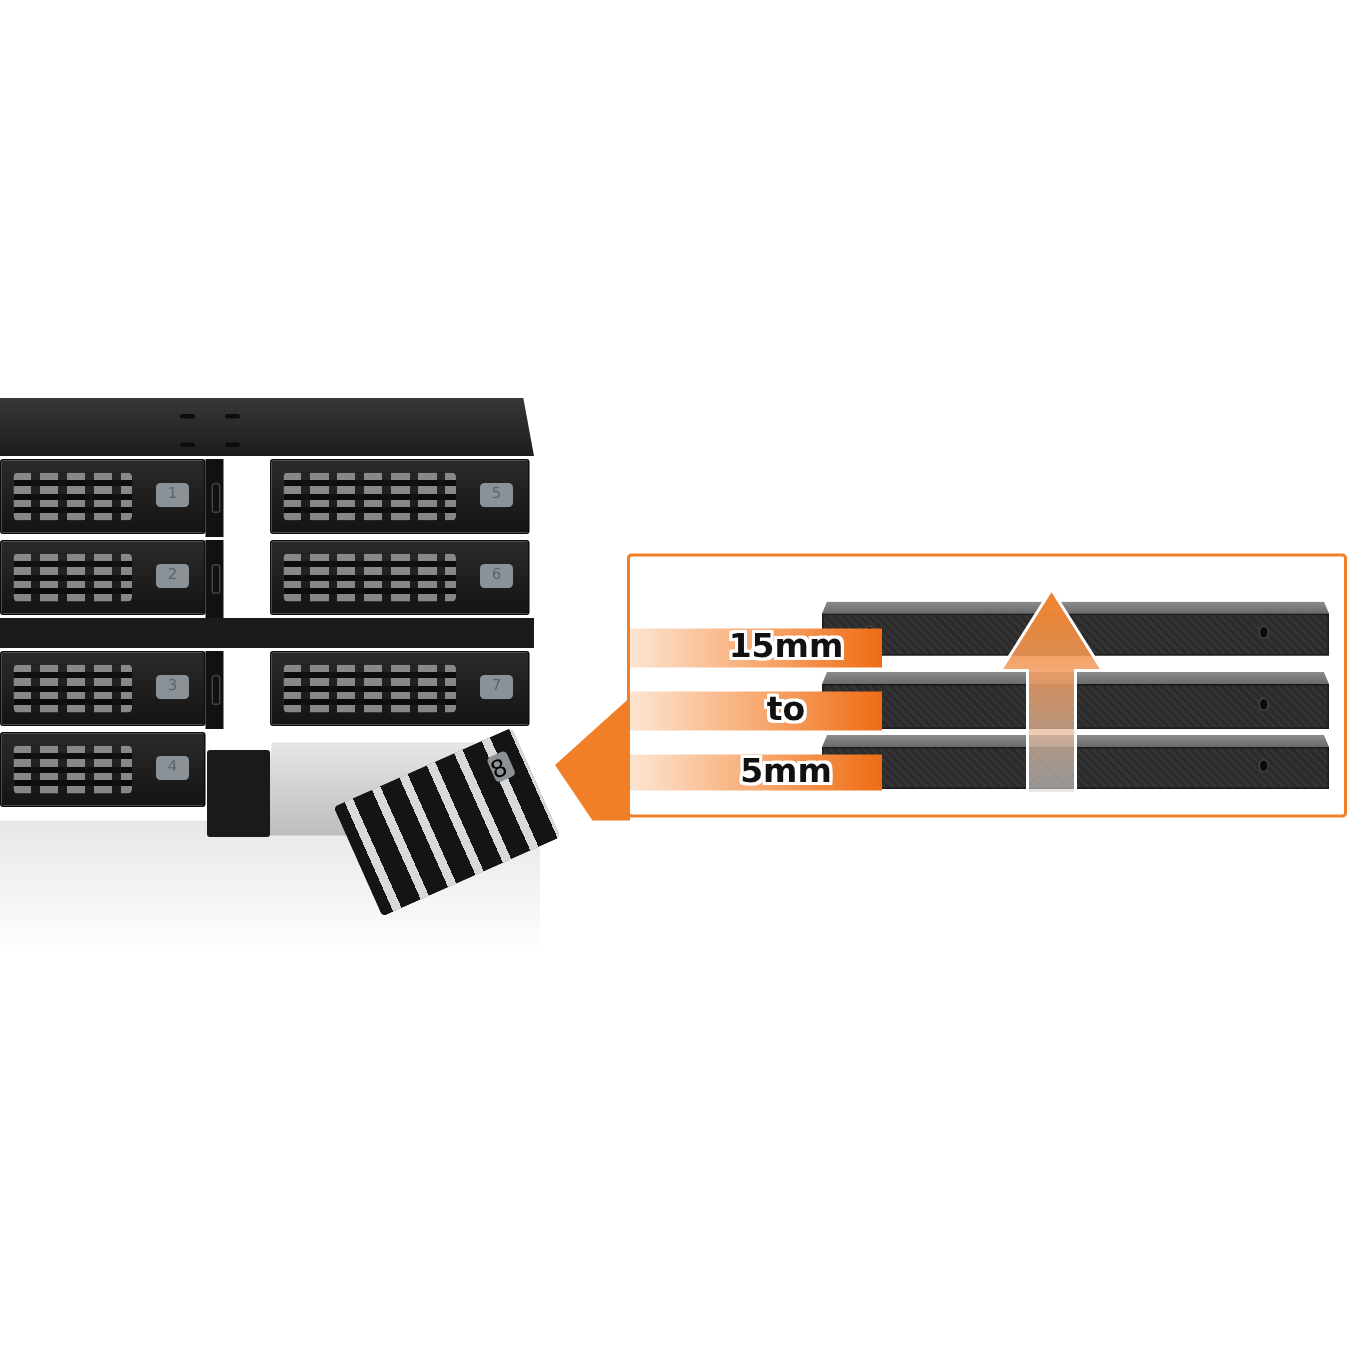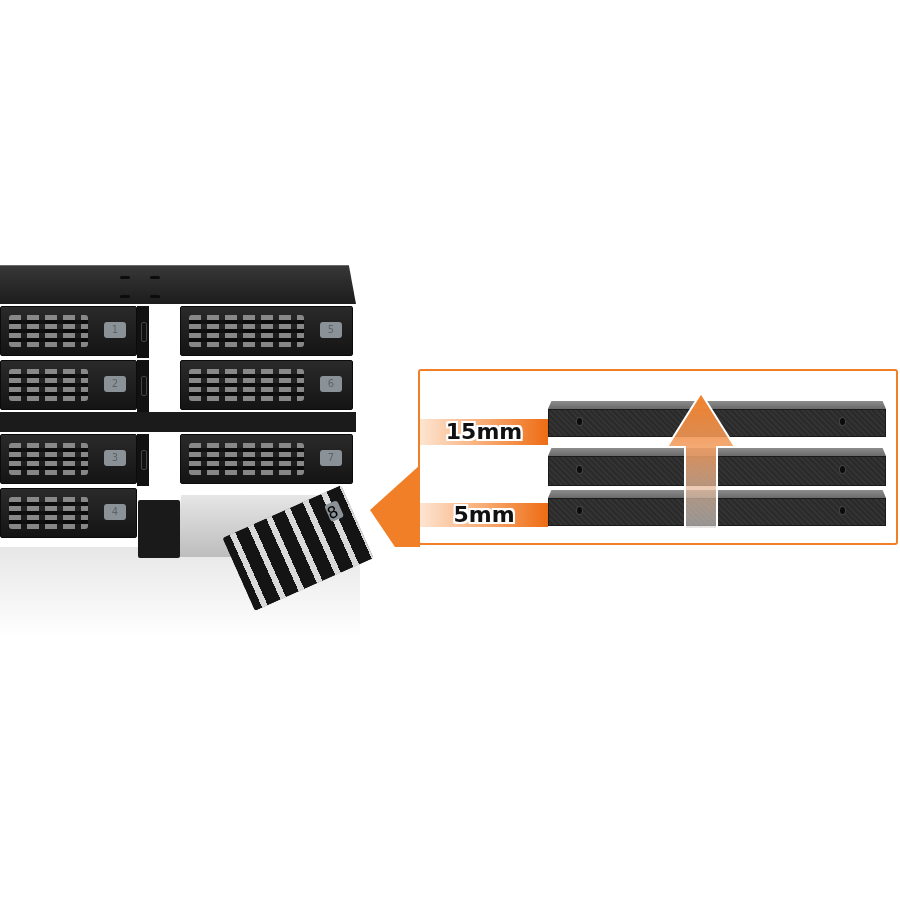--- a/index.html
+++ b/index.html
@@ -32,21 +32,21 @@
     background-image:repeating-linear-gradient(90deg,transparent 0 8px,#d9d9d9 8px 14px,transparent 14px 20px),
                      repeating-linear-gradient(0deg,#141414 0 6px,transparent 6px 12px);}
   .tray .handle .badge{position:absolute;right:10px;top:12px;width:14px;height:18px;background:#8b9297;border-radius:3px;}
 
   
   .wedge{position:absolute;left:0;top:0;width:900px;height:900px;pointer-events:none;}
   .callout-box{position:absolute;left:418px;top:369px;width:480px;height:176px;border:2px solid #f07f27;border-radius:3px;box-sizing:border-box;background:#fff;overflow:hidden;}
   .label-bar{position:absolute;left:0;height:26px;width:128px;
     background:linear-gradient(90deg,#fde5d2 0%,#f7a56a 55%,#ee6c14 100%);
     font-weight:bold;font-size:22px;line-height:26px;text-align:center;color:#111;
-    text-shadow:-2px -2px 0 #fff,2px -2px 0 #fff,-2px 2px 0 #fff,2px 2px 0 #fff,0 2px 0 #fff,0 -2px 0 #fff,2px 0 0 #fff,-2px 0 0 #fff;}
+    text-shadow:-2px -2px 0 #fff,2px -2px 0 #fff,-2px 2px 0 #fff,2px 2px 0 #fff,0 2px 0 #fff,0 -2px 0 #fff,2px 0 0 #fff,-2px 0 0 #fff;padding-left:40px;}
   .ssd{position:absolute;left:128px;width:338px;height:36px;}
   .ssd .top{position:absolute;left:0;top:0;width:100%;height:8px;background:linear-gradient(#8c8c8c,#6a6a6a);clip-path:polygon(1% 0,99% 0,100% 100%,0 100%);}
   .ssd .side{position:absolute;left:0;top:8px;width:100%;height:28px;background:#2e2e2e;
     background-image:repeating-linear-gradient(45deg,#333 0 2px,#2a2a2a 2px 4px);border:1px solid #1a1a1a;box-sizing:border-box;}
   .ssd .screw{position:absolute;top:15px;width:5px;height:7px;background:#0b0b0b;border-radius:50%;box-shadow:0 0 0 1px #444;}
   .arrow{position:absolute;left:245px;top:20px;width:72px;height:140px;}
 </style>
 </head>
 <body>
 
@@ -133,20 +133,21 @@
     </div>
     <div class="ssd" style="top:119px;height:38px">
       <div class="top"></div>
       <div class="side" style="height:28px">
         <span class="screw" style="left:28px;top:8px"></span>
         <span class="screw" style="right:40px;top:8px"></span>
       </div>
     </div>
 
     <div class="label-bar" style="top:48px">15mm</div>
+    <div class="label-bar" style="top:90px">to</div>
     <div class="label-bar" style="top:132px;height:24px;line-height:24px">5mm</div>
 
     <svg class="arrow" viewBox="0 0 72 140">
       <defs>
         <linearGradient id="ag" x1="0" y1="0" x2="0" y2="1">
           <stop offset="0" stop-color="#f07f27"></stop>
           <stop offset="0.45" stop-color="#f2a066" stop-opacity="0.85"></stop>
           <stop offset="1" stop-color="#d9d9d9" stop-opacity="0.6"></stop>
         </linearGradient>
       </defs>

